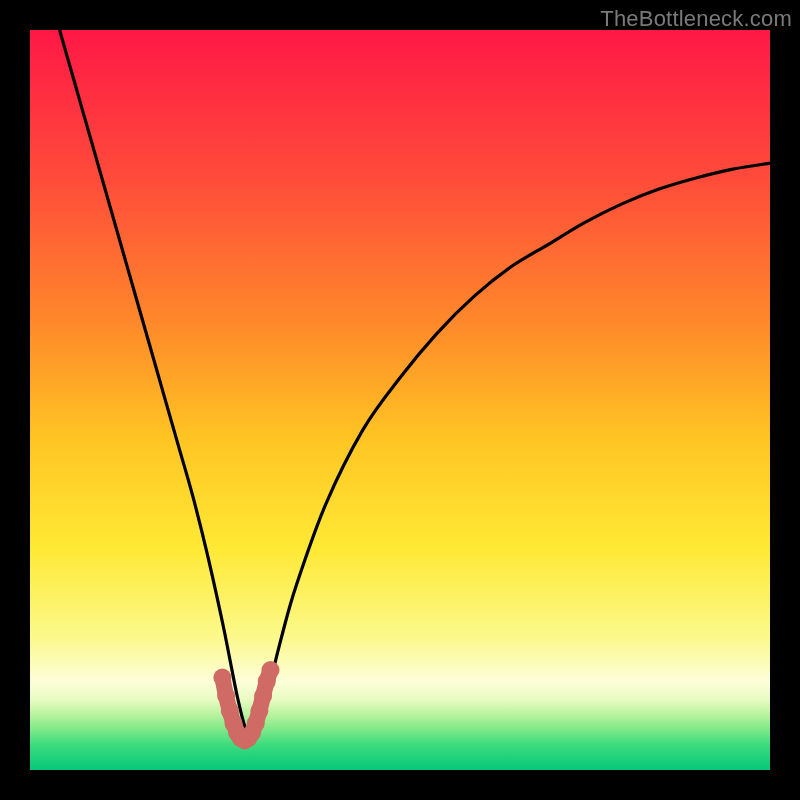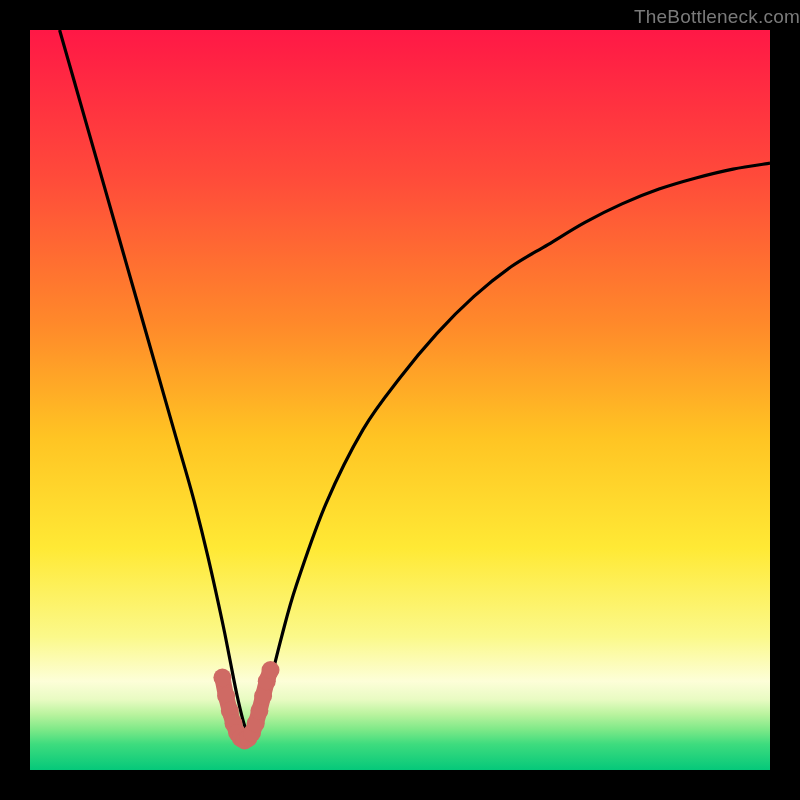--- a/index.html
+++ b/index.html
@@ -15,23 +15,23 @@
     position: absolute;
     left: 30px;
     top: 30px;
     width: 740px;
     height: 740px;
     background: #000;
   }
   .watermark {
     position: absolute;
     top: 6px;
-    right: 0;
+    right: 8px;
     color: #7a7a7a;
-    font-size: 19px;
+    font-size: 22px;
     font-weight: 500;
     letter-spacing: 0.2px;
     z-index: 10;
     user-select: none;
   }
   svg {
     display: block;
   }
 </style>
 </head>

